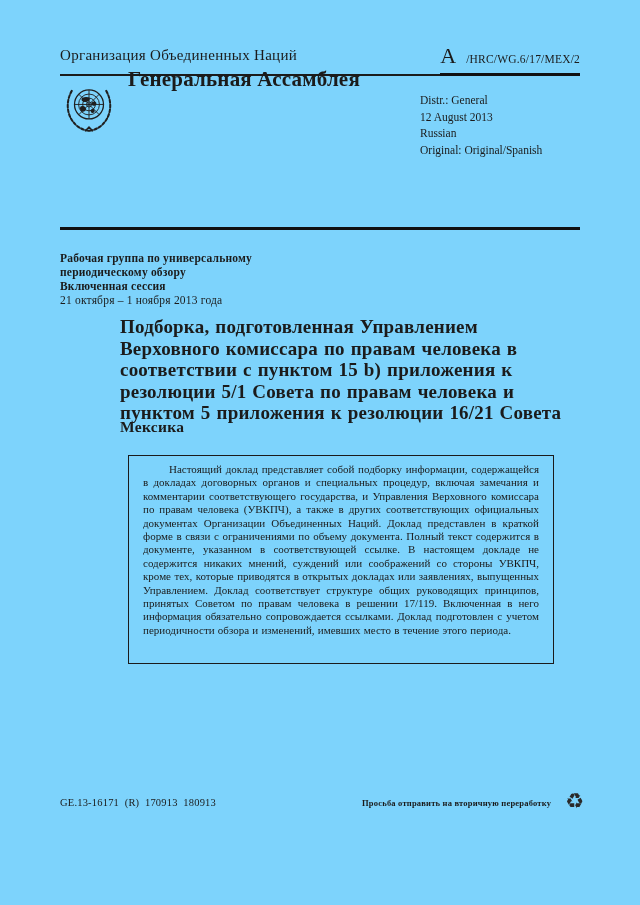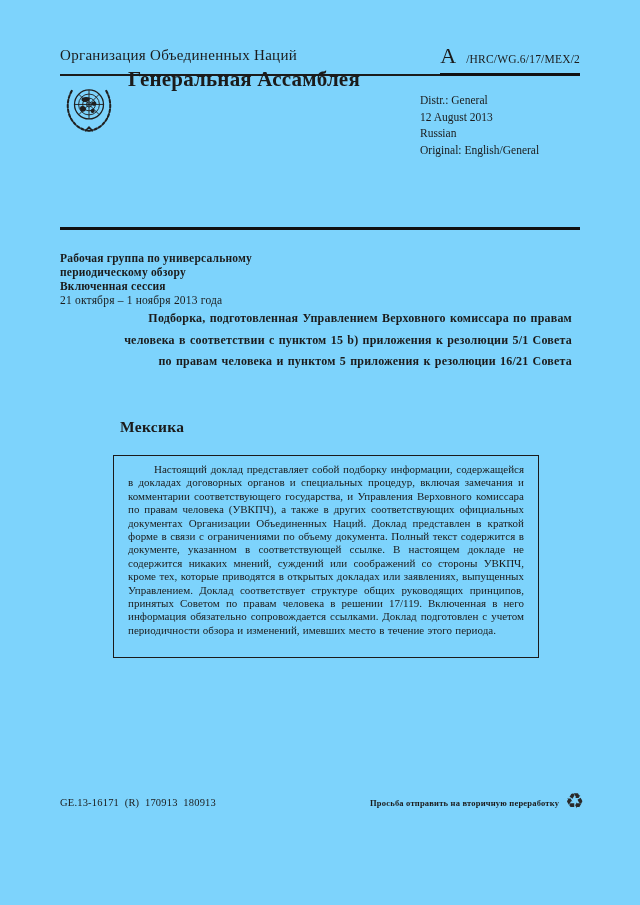--- a/index.html
+++ b/index.html
@@ -57,47 +57,47 @@
   .session-name{
     position:absolute;left:60px;top:280px;
     font-size:11.5px;font-weight:bold;letter-spacing:.2px;
   }
   .session-dates{
     position:absolute;left:60px;top:293.5px;
     font-size:11.5px;letter-spacing:.2px;
   }
   
   .doc-title{
-    position:absolute;left:120px;top:308px;width:452px;
-    font-size:12px;font-weight:bold;line-height:21.5px;
-    letter-spacing:.2px;word-spacing:1px;text-align:right;
+    position:absolute;left:120px;top:316px;width:452px;
+    font-size:19px;font-weight:bold;line-height:21.5px;
+    letter-spacing:.2px;word-spacing:1px;
   }
   .country{
     position:absolute;left:120px;top:418px;
     font-size:15.5px;font-weight:bold;letter-spacing:.3px;
   }
   
   .summary-box{
-    position:absolute;left:113px;top:455px;width:396px;
+    position:absolute;left:128px;top:455px;width:396px;
     border:1.2px solid #1b1b1b;
-    padding:7px 14px 20px 14px;
+    padding:7px 14px 26px 14px;
   }
   .summary-text{
     font-size:11px;line-height:13.4px;
     text-align:justify;text-indent:26px;
     word-spacing:.5px;
   }
   
   .footer-id{
     position:absolute;left:60px;top:797px;
     font-size:10.5px;white-space:pre;letter-spacing:.2px;
   }
   .footer-recycle{
     position:absolute;right:56px;top:789px;
-    display:flex;align-items:center;gap:6px;
+    display:flex;align-items:center;gap:14px;
   }
   .recycle-note{
     font-size:8.5px;font-weight:bold;letter-spacing:.2px;
     position:relative;top:2px;
   }
   .recycle-glyph{
     font-family:"DejaVu Sans",sans-serif;
     font-size:21px;line-height:24px;color:#2a2a2a;
   }
 </style>
@@ -137,21 +137,21 @@
         <path d="M51 12 C58 24 57 40 46 50 C40 55 34 56 32 56" stroke-width="2.2" stroke-dasharray="3.2 2.1"></path>
         <path d="M28 56 L32 52 L36 56" stroke-width="1.6"></path>
       </g>
     </svg>
   </div>
   <div class="assembly-title">Генеральная Ассамблея</div>
   <div class="distr-block">
     <div>Distr.: General</div>
     <div>12 August 2013</div>
     <div>Russian</div>
-    <div>Original: English/General</div>
+    <div>Original: Original/Spanish</div>
   </div>
 
   <div class="session-rule"></div>
   <div class="working-group">Рабочая группа по универсальному периодическому обзору</div>
   <div class="session-name">Включенная сессия</div>
   <div class="session-dates">21 октября – 1 ноября 2013 года</div>
 
   <div class="doc-title">Подборка, подготовленная Управлением Верховного комиссара по правам человека в соответствии с пунктом 15 b) приложения к резолюции 5/1 Совета по правам человека и пунктом 5 приложения к резолюции 16/21 Совета</div>
   <div class="country">Мексика</div>
 

